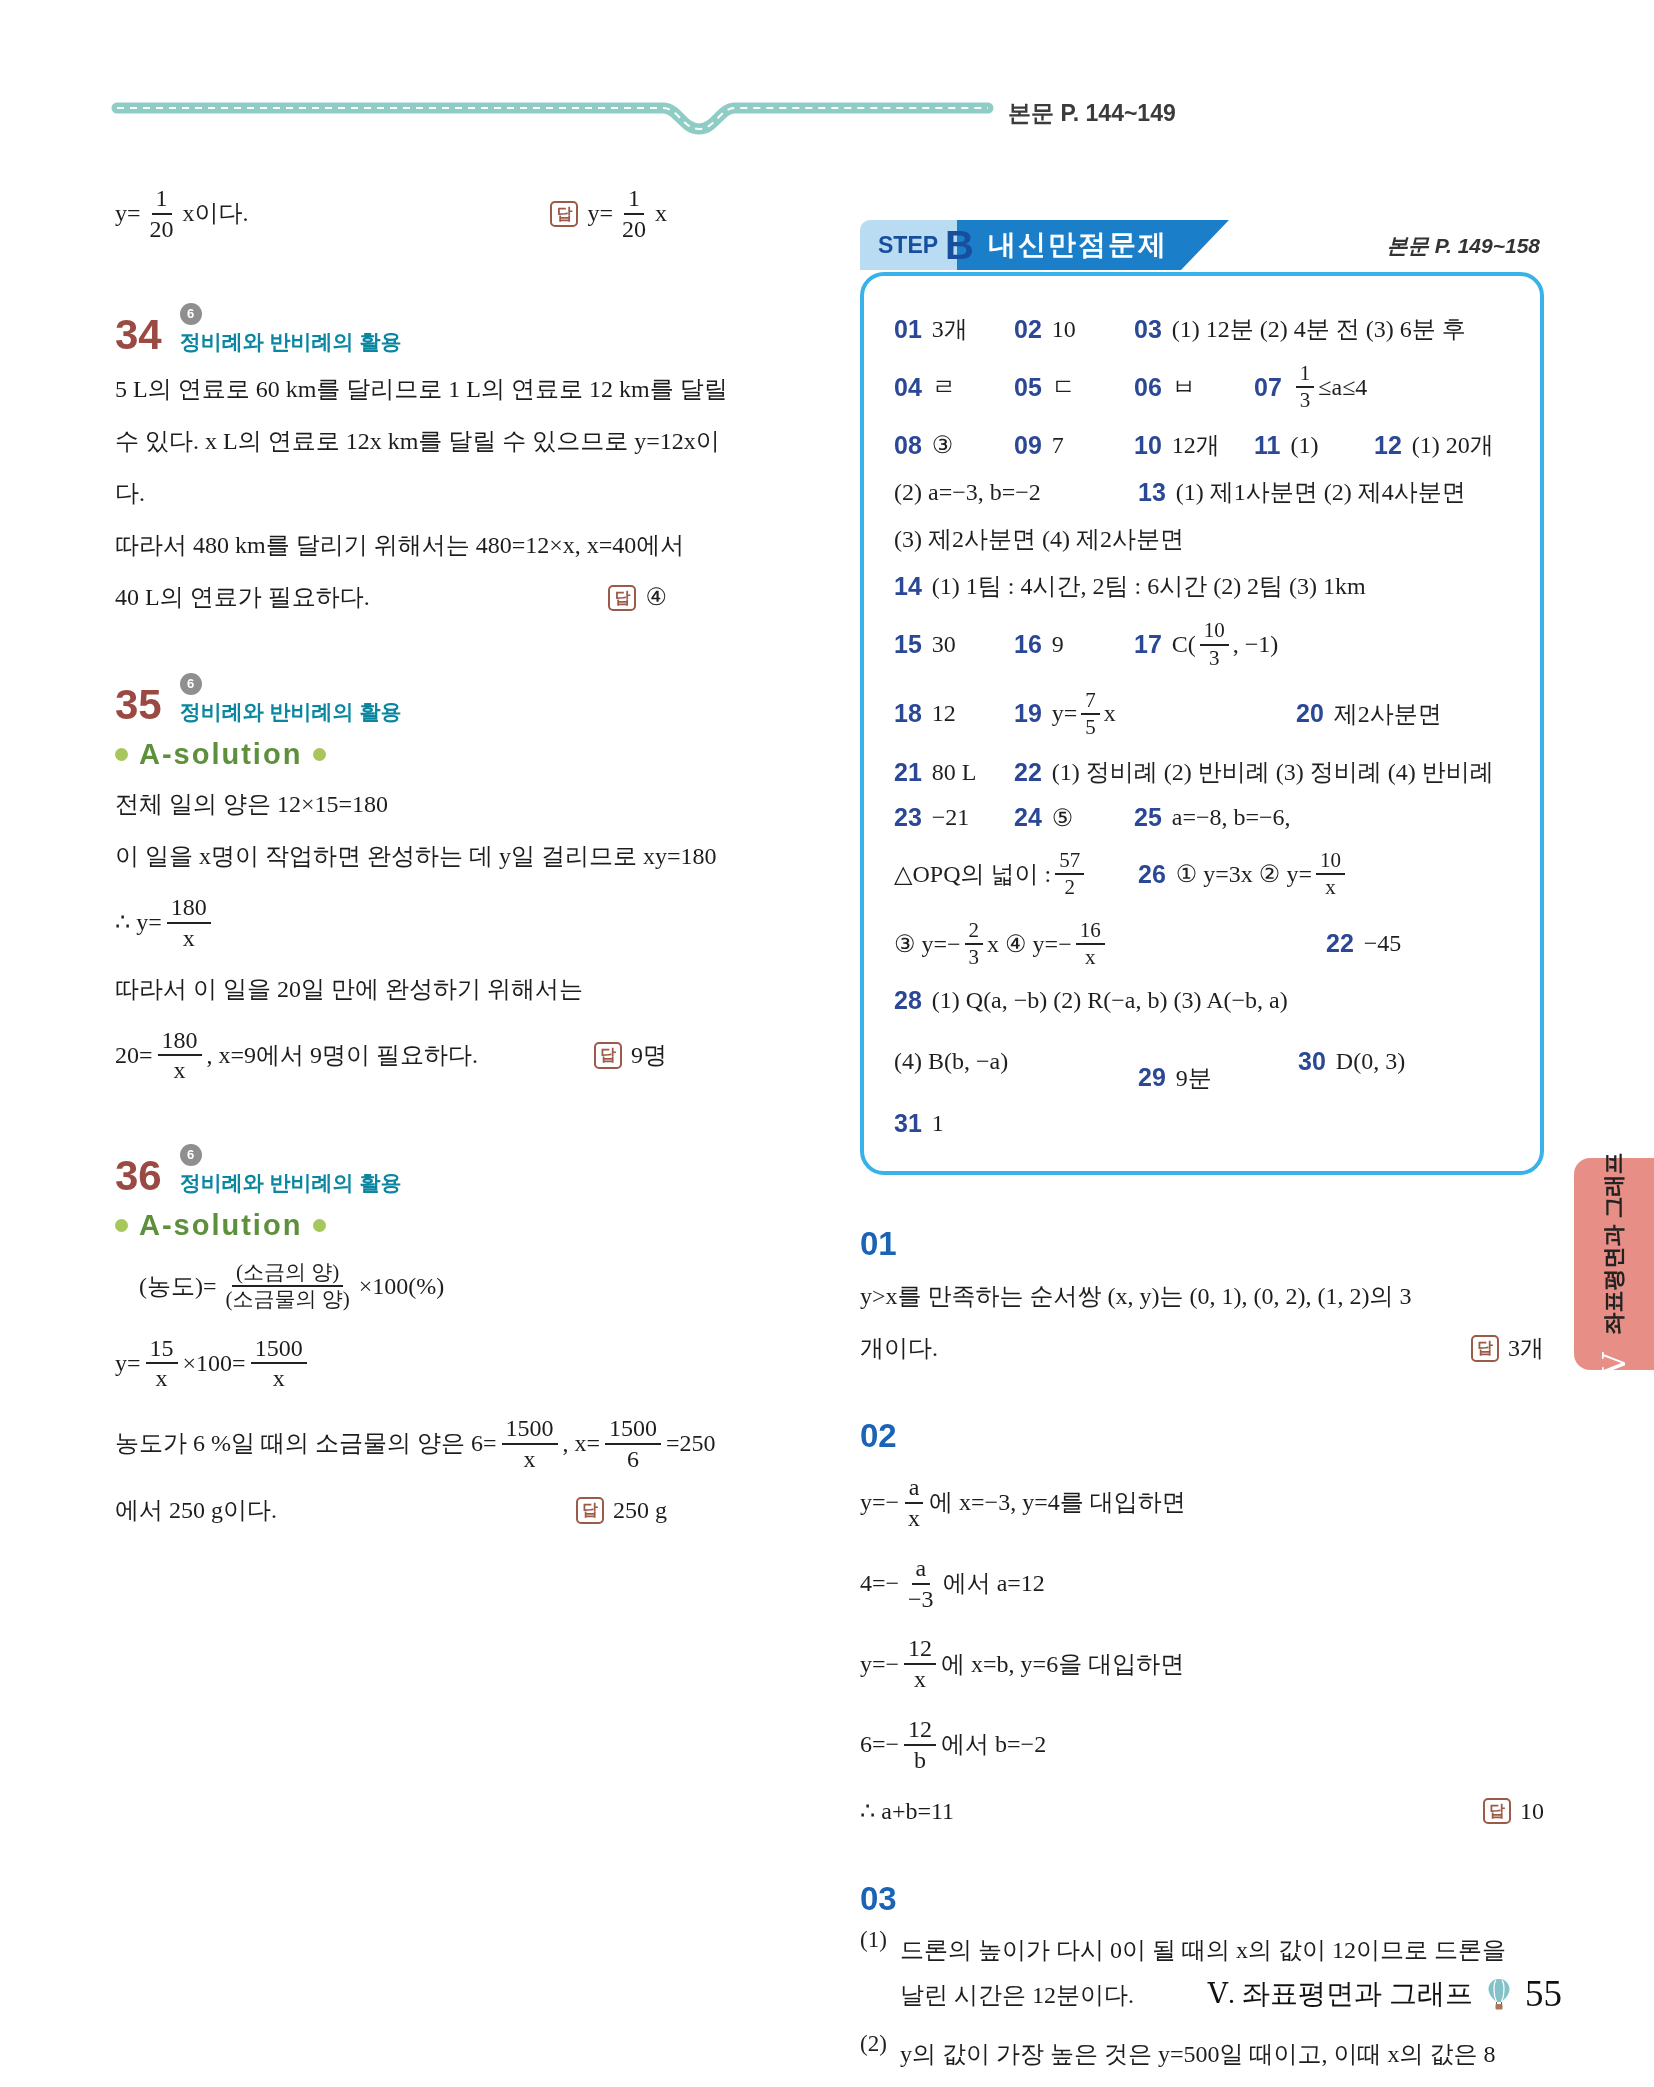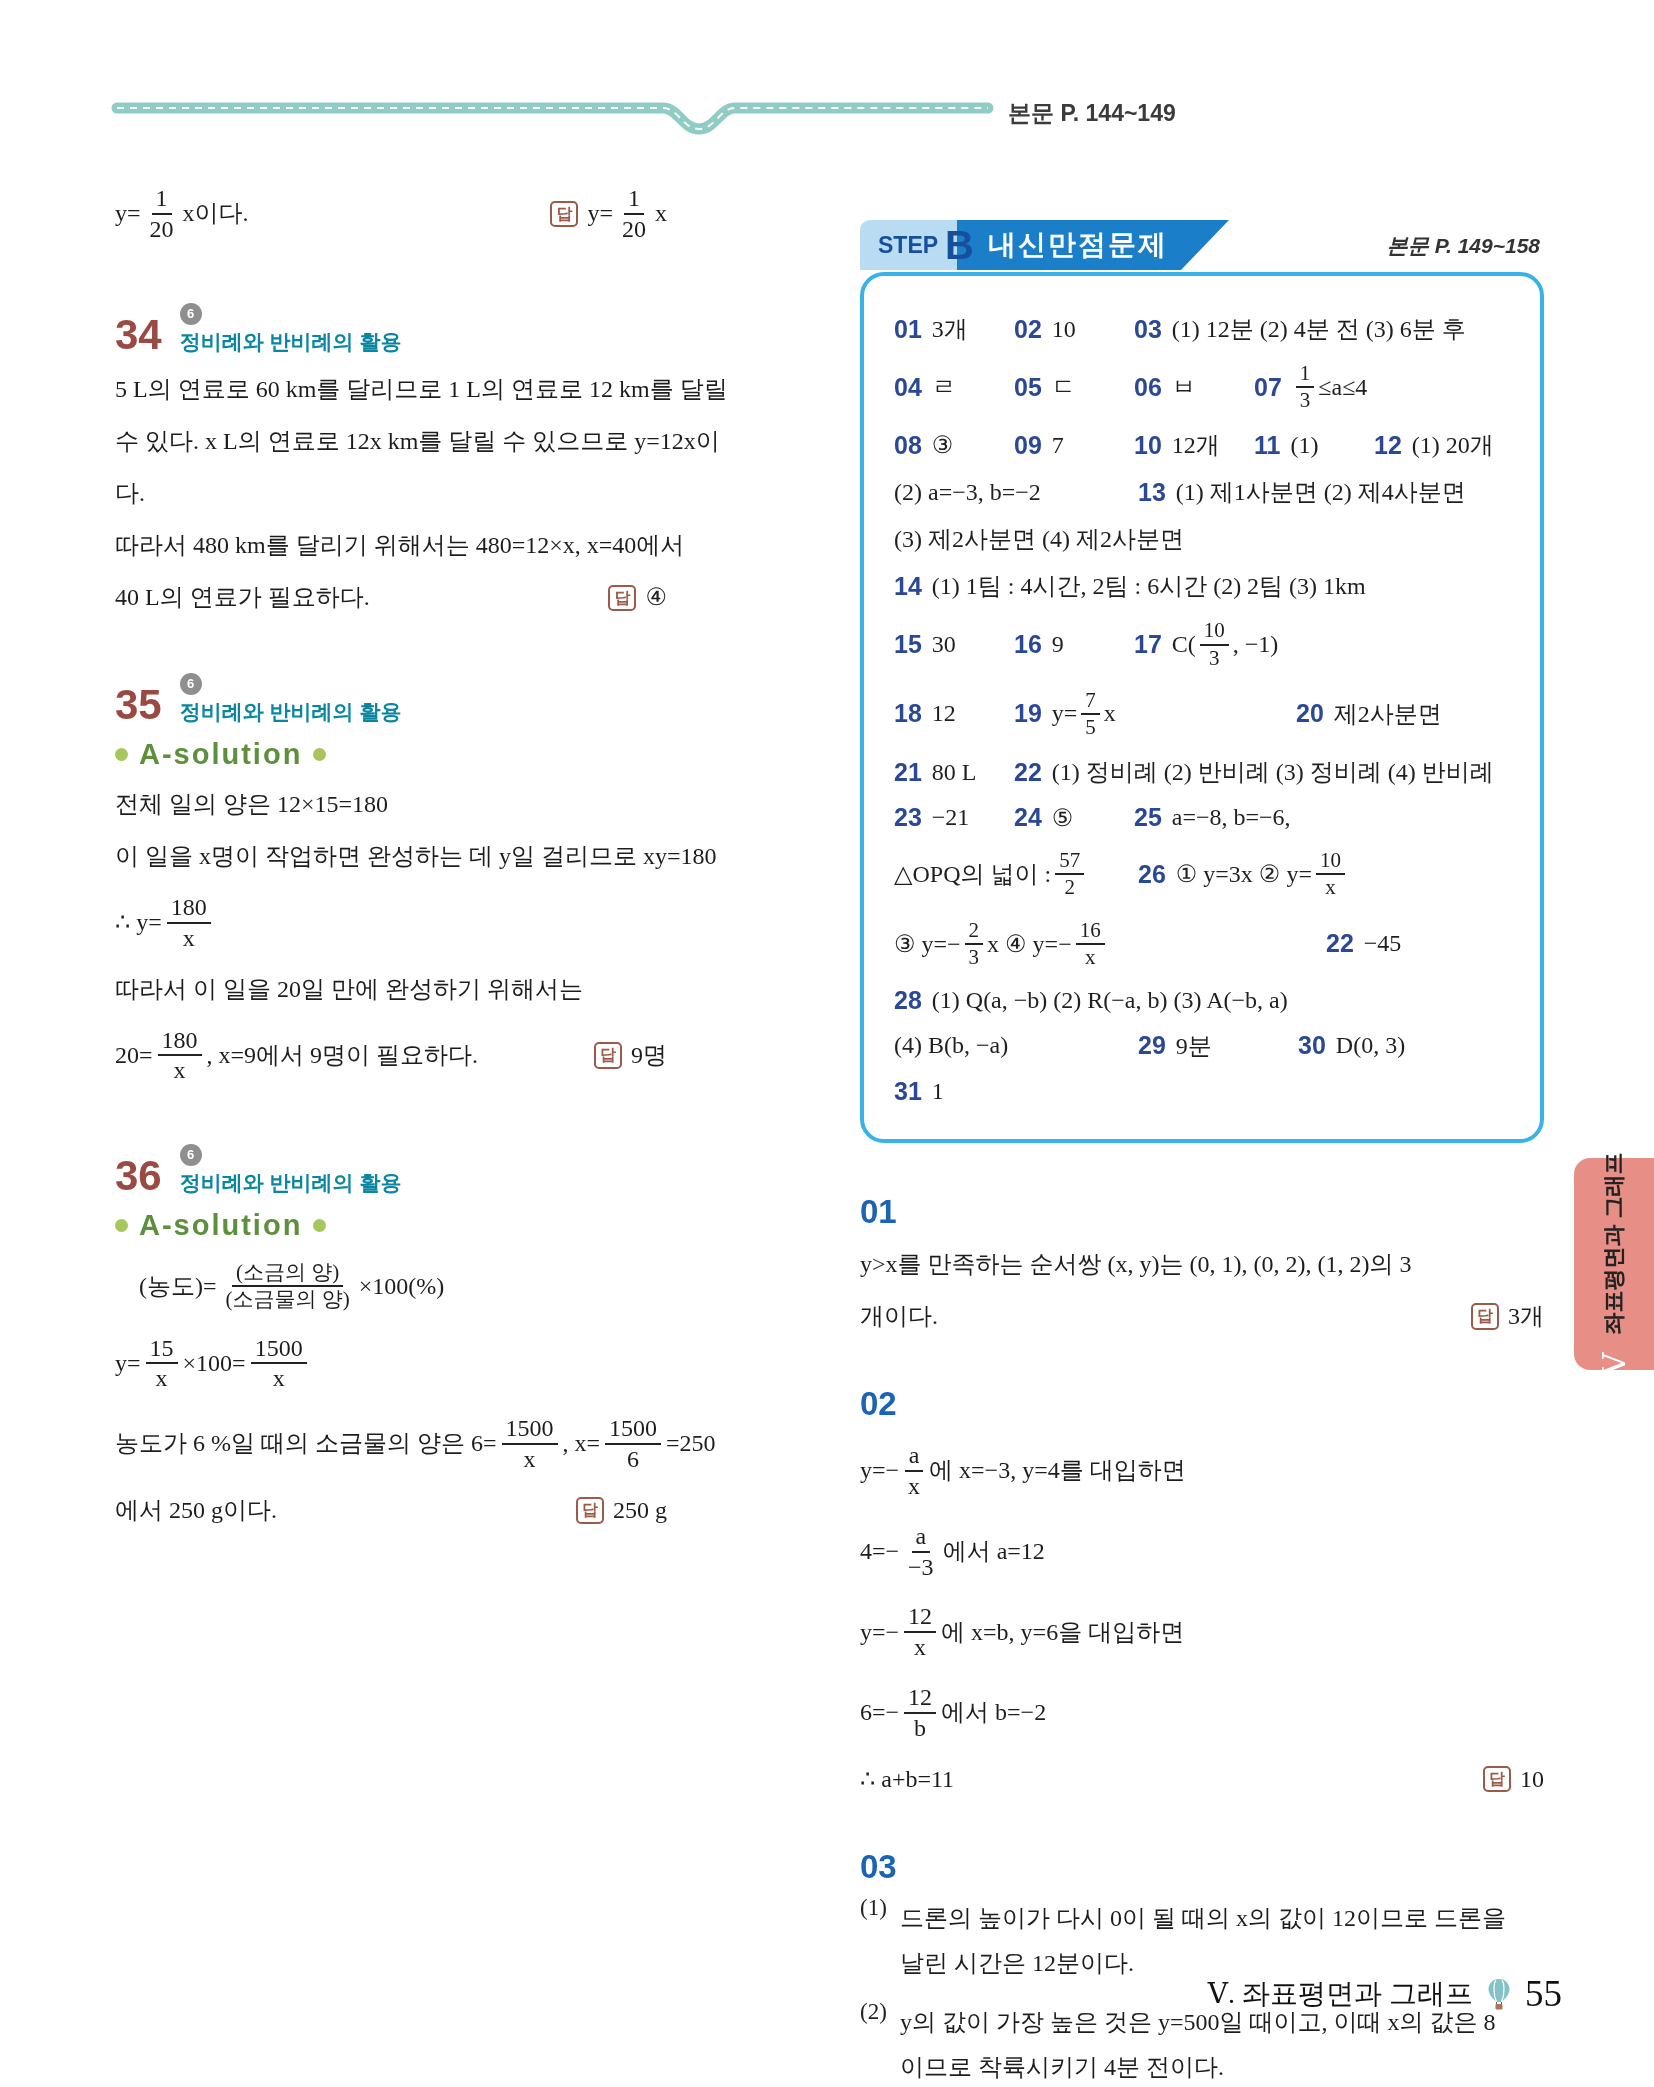--- a/index.html
+++ b/index.html
@@ -55,21 +55,21 @@
   .sb-step { font-family:"Liberation Sans","DejaVu Sans",sans-serif; font-weight:700; font-size:23px; }
   .sb-letter { font-family:"Liberation Sans","DejaVu Sans",sans-serif; font-weight:700; font-size:40px; line-height:1; }
   .sb-title { color:#fff; font-family:"Liberation Sans","DejaVu Sans",sans-serif; font-weight:700; font-size:28px; letter-spacing:2px; padding-right:30px; }
   .sb-note { position:absolute; right:4px; top:12px; font-family:"Liberation Sans","DejaVu Sans",sans-serif; font-weight:600; font-size:21px; color:#333;font-style:italic; }
 
   .abox { border:4px solid #38b2e8; border-radius:24px; padding:22px 24px 18px 30px; }
   .arow { display:flex; align-items:center; margin:15px 0; font-size:24px; white-space:nowrap; }
   .acell { display:inline-flex; align-items:center; }
   .qn { font-family:"Liberation Sans","DejaVu Sans",sans-serif; font-weight:700; font-size:25px; color:#2b4896; margin-right:10px; }
   .abox .frac { font-size:21px; margin:1px 4px; }
-  .c120 { width:120px; } .c160 { width:160px; } .c240 { width:244px; } .c280 { width:282px; } .c430 { width:432px; }
+  .c120 { width:120px; } .c160 { width:160px;margin-top:32px; } .c240 { width:244px; } .c280 { width:282px; } .c430 { width:432px; }
   .cfill { flex:1; }
 
   
   .sol { margin-top:50px; }
   .sol-no { font-family:"Liberation Sans","DejaVu Sans",sans-serif; font-weight:700; font-size:33px; color:#1a63b5; margin-bottom:2px; }
   .item { display:flex; margin:6px 0; }
   .ilabel { width:40px; flex:none; font-size:23px; padding-top:3px; }
   .ibody .line { margin:8px 0; }
 
   

